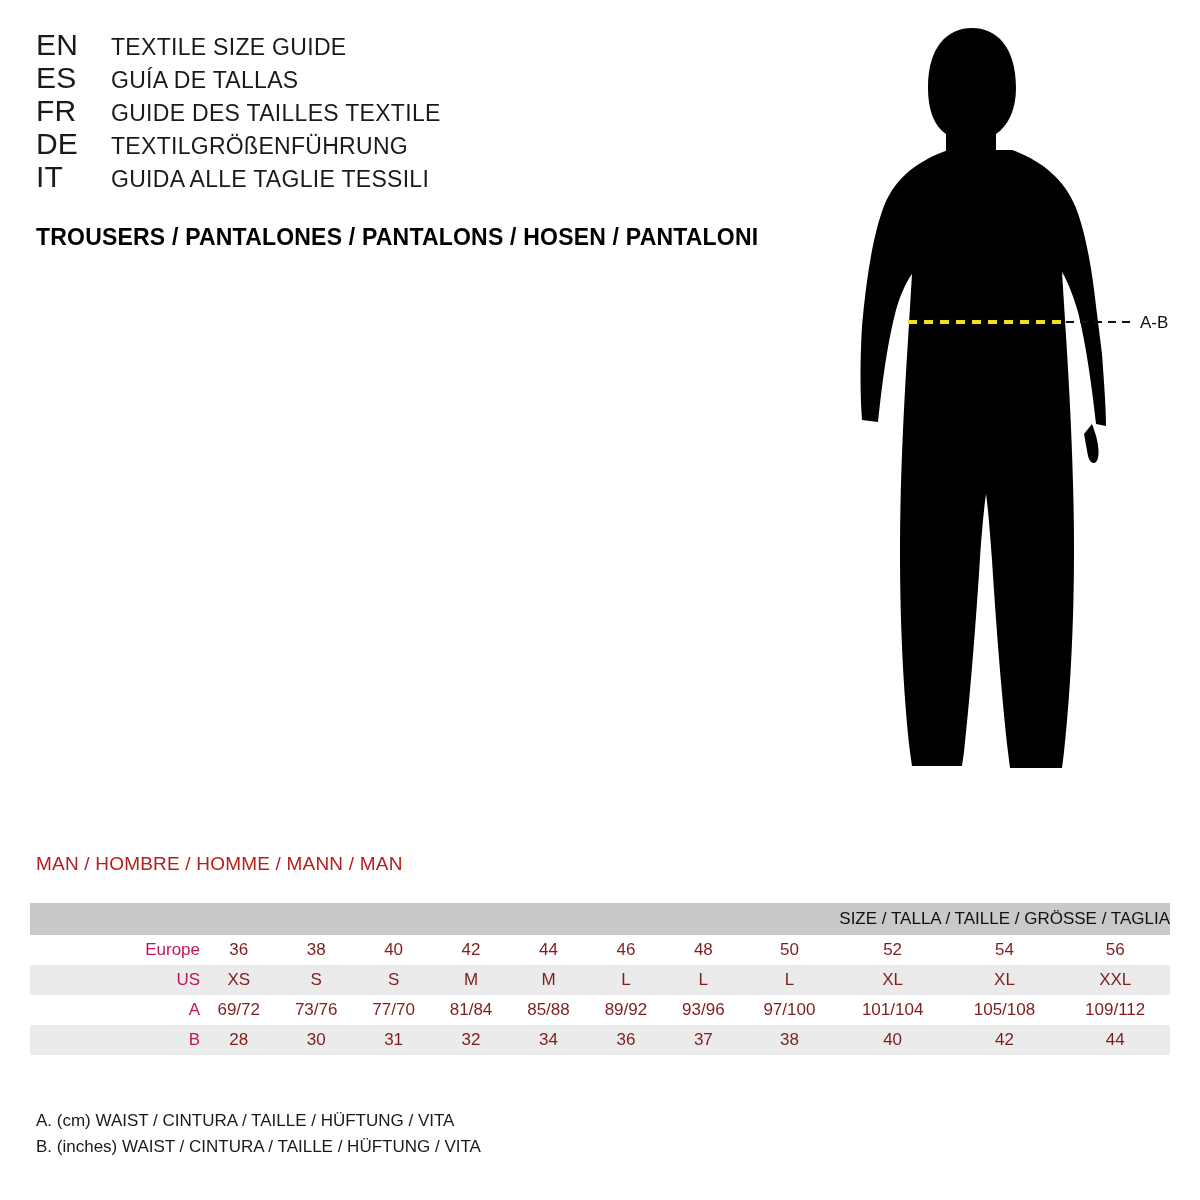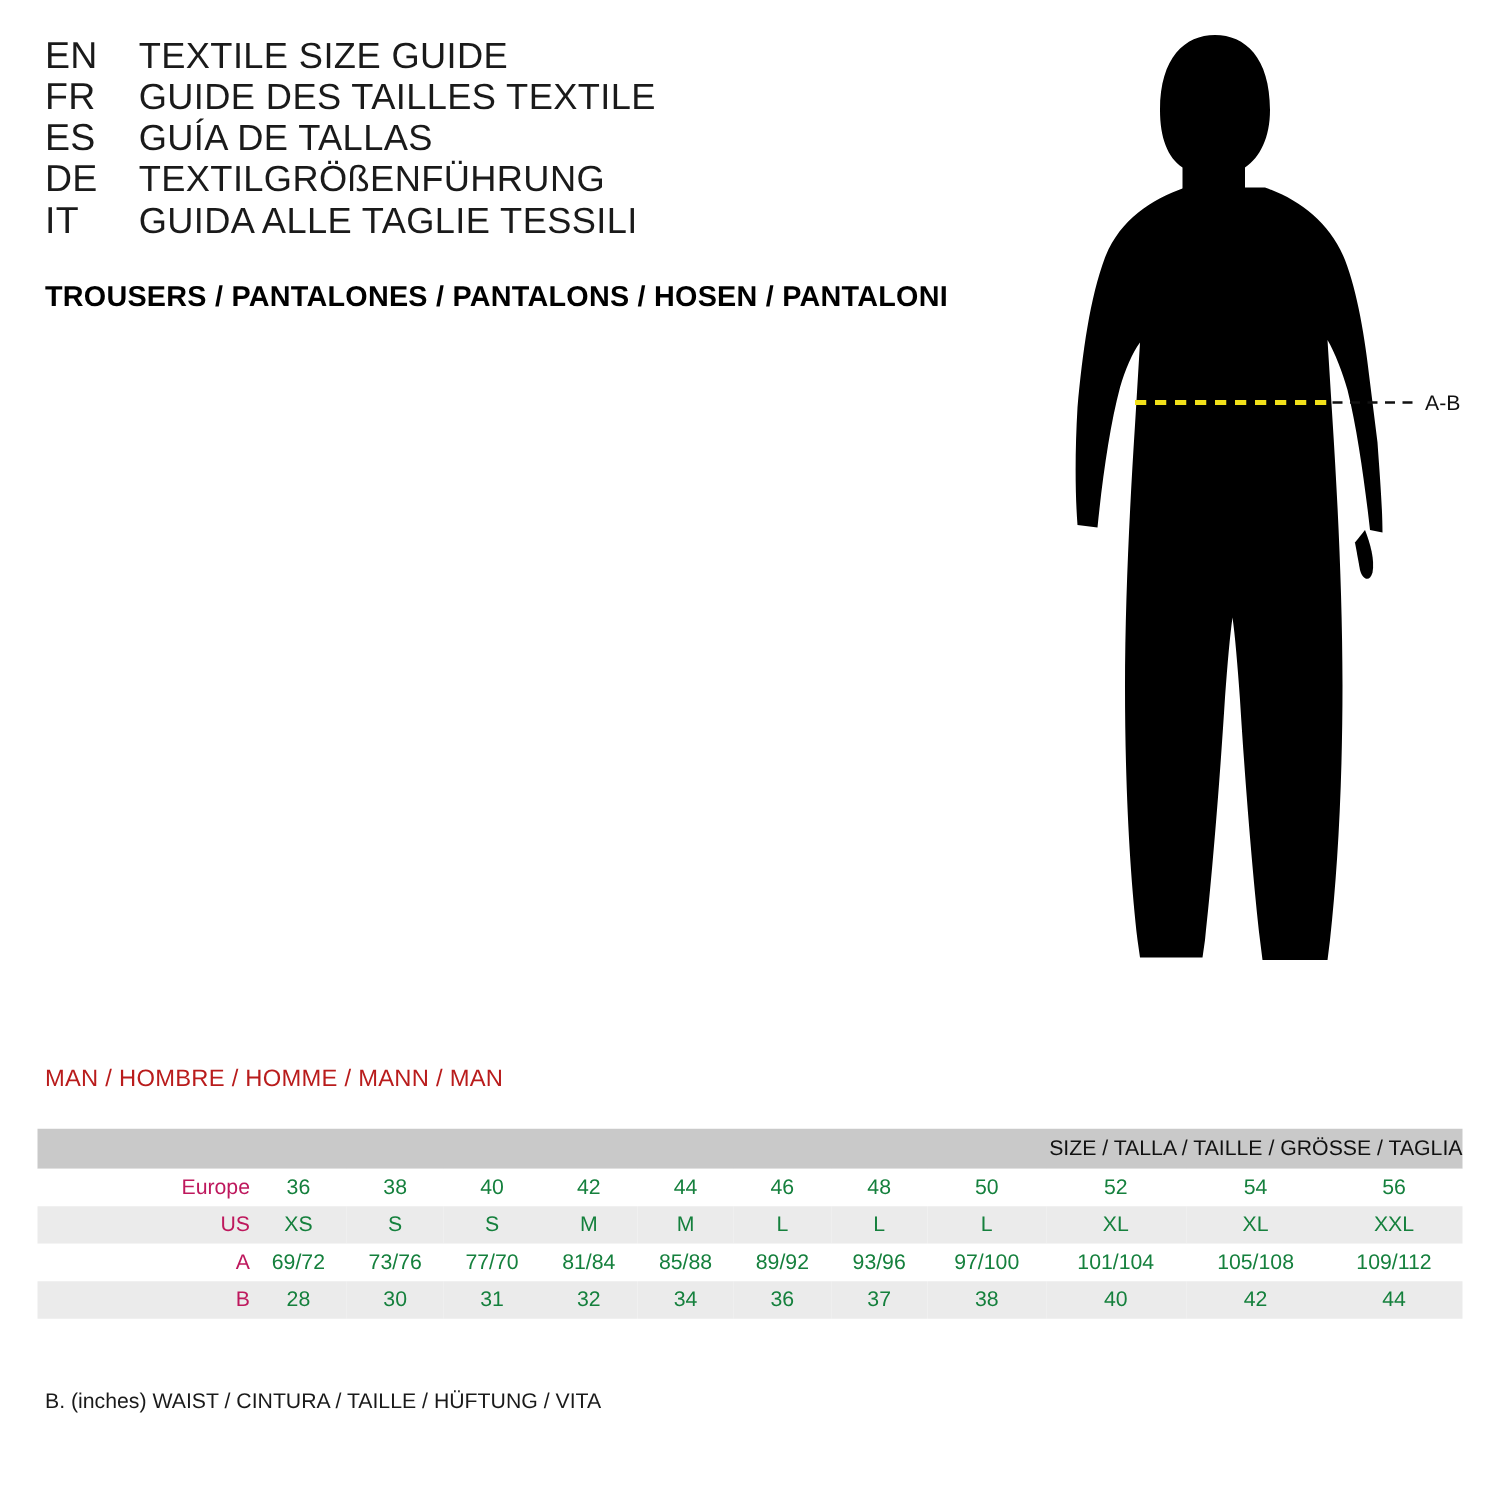--- a/index.html
+++ b/index.html
@@ -28,21 +28,21 @@
     align-items: baseline;
     height: 33px;
   }
   .lang-code {
     width: 75px;
     font-size: 30px;
     letter-spacing: 0.2px;
     color: #1a1a1a;
   }
   .lang-text {
-    font-size: 29px;
+    font-size: 23px;
     letter-spacing: 0.3px;
     color: #1a1a1a;
     white-space: nowrap;
   }
   .garment-line {
     position: absolute;
     left: 36px;
     top: 224px;
     font-size: 23px;
     font-weight: bold;
@@ -106,21 +106,21 @@
   .cell-label {
     padding-left: 12px;
     text-align: right;
     width: 170px;
     white-space: nowrap;
     color: #be185d;
   }
   .cell-val {
     text-align: center;
     white-space: nowrap;
-    color: #15803d;
+    color: #7f1d1d;
   }
 
   .footnotes {
     position: absolute;
     left: 36px;
     top: 1108px;
     font-size: 17px;
     line-height: 26px;
     color: #1a1a1a;
   }
@@ -136,26 +136,26 @@
 </style>
 </head>
 <body>
 
 <div class="lang-block">
   <div class="lang-row">
     <span class="lang-code">EN</span>
     <span class="lang-text">TEXTILE SIZE GUIDE</span>
   </div>
   <div class="lang-row">
+    <span class="lang-code">ES</span>
+    <span class="lang-text">GUÍA DE TALLAS</span>
+  </div>
+  <div class="lang-row">
     <span class="lang-code">FR</span>
     <span class="lang-text">GUIDE DES TAILLES TEXTILE</span>
-  </div>
-  <div class="lang-row">
-    <span class="lang-code">ES</span>
-    <span class="lang-text">GUÍA DE TALLAS</span>
   </div>
   <div class="lang-row">
     <span class="lang-code">DE</span>
     <span class="lang-text">TEXTILGRÖßENFÜHRUNG</span>
   </div>
   <div class="lang-row">
     <span class="lang-code">IT</span>
     <span class="lang-text">GUIDA ALLE TAGLIE TESSILI</span>
   </div>
 </div>
@@ -272,14 +272,15 @@
       <td class="cell-val">37</td>
       <td class="cell-val">38</td>
       <td class="cell-val">40</td>
       <td class="cell-val">42</td>
       <td class="cell-val">44</td>
     </tr>
   </tbody>
 </table>
 
 <div class="footnotes">
+  <div>A. (cm) WAIST / CINTURA / TAILLE / HÜFTUNG / VITA</div>
   <div>B. (inches) WAIST / CINTURA / TAILLE / HÜFTUNG / VITA</div>
 </div>
 
 </body></html>

